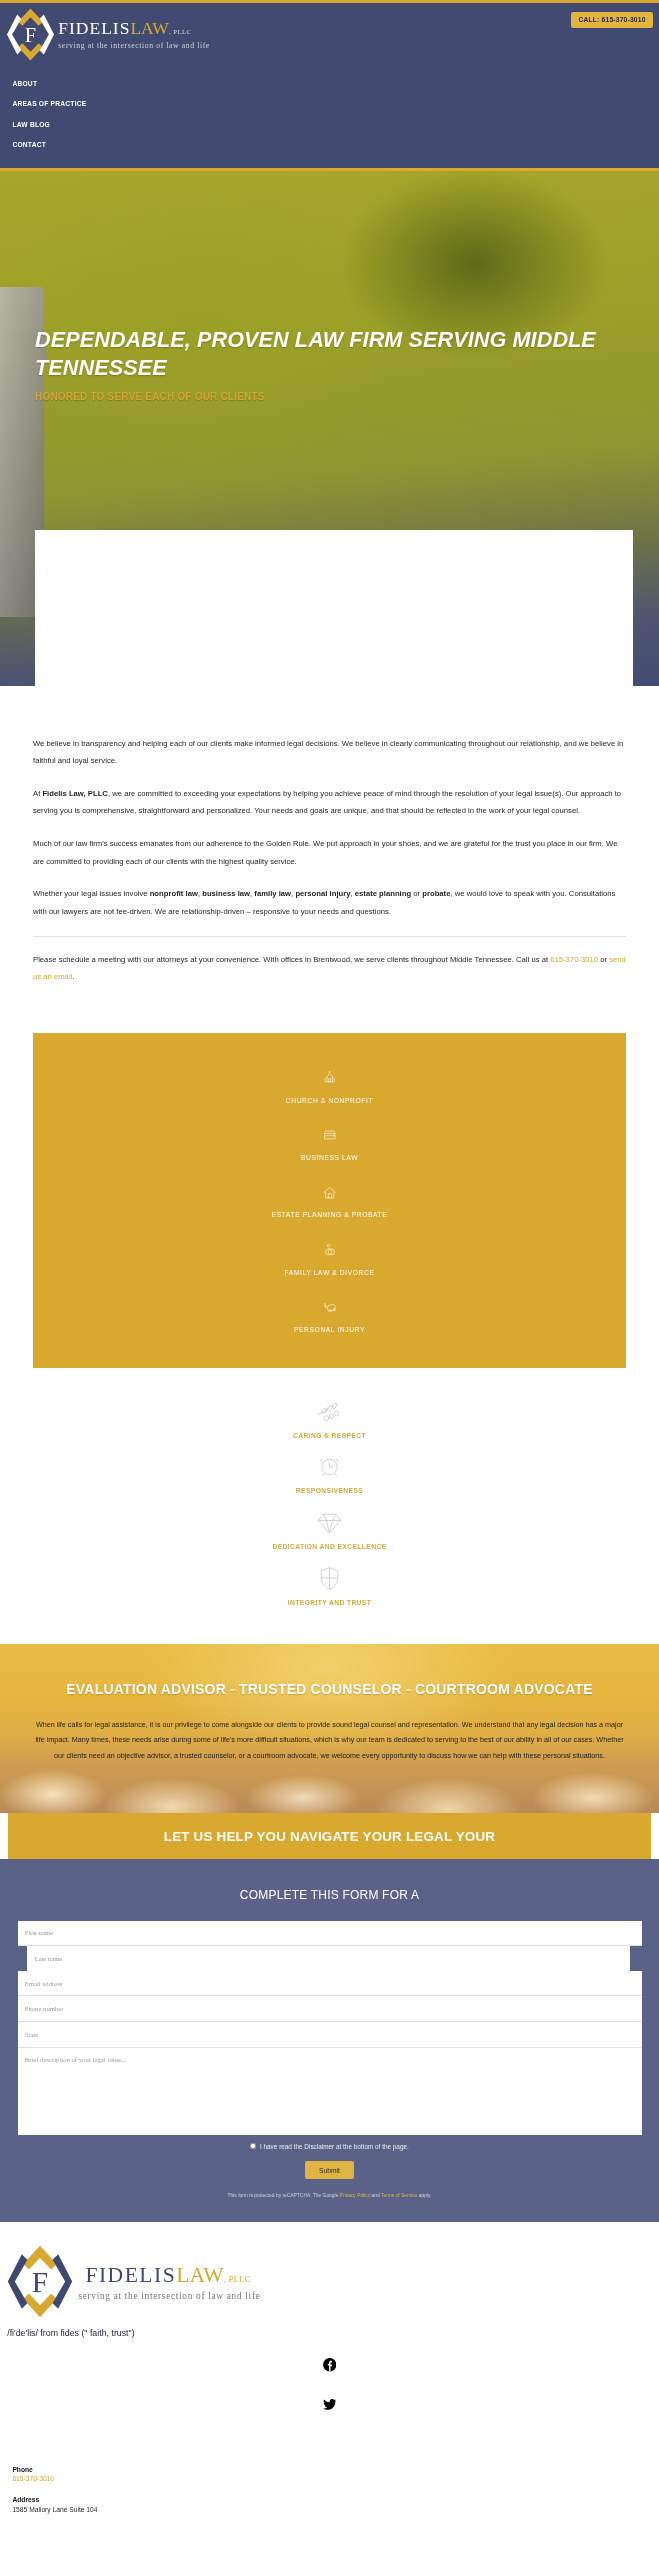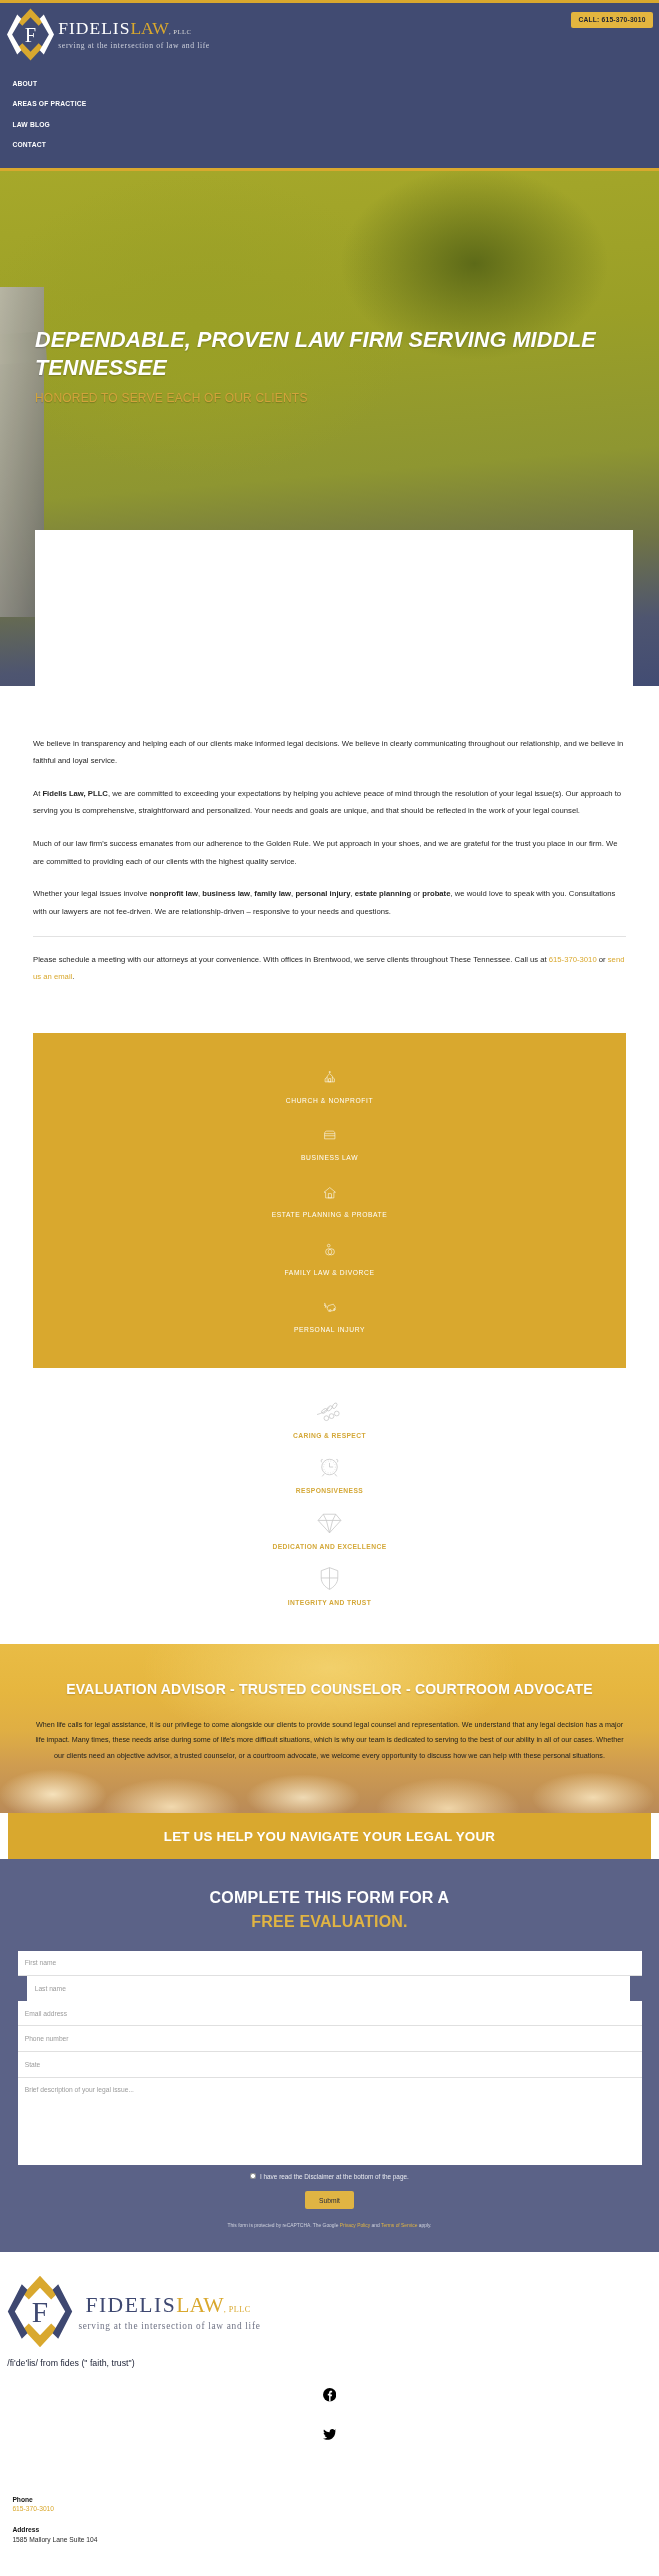--- a/index.html
+++ b/index.html
@@ -116,22 +116,22 @@
     font-size: 21.6px;
     font-weight: bold;
     line-height: 1.32;
     letter-spacing: 0.1px;
     max-width: 577px;
     text-shadow: 0 0.5px 1.5px rgba(0,0,0,.22);
     font-style: italic;
   }
   .hero-sub {
     color: #d2a33b;
-    font-size: 12px;
-    font-weight: normal;
+    font-size: 10px;
+    font-weight: bold;
     margin-top: 8.2px;
     letter-spacing: 0.2px;
     text-shadow: 0 0.5px 1px rgba(0,0,0,.2);
   }
   .hero-card {
     position: absolute;
     left: 35px; top: 359px;
     width: 598px; height: 548px;
     background: #ffffff;
   }
@@ -234,38 +234,38 @@
   }
 
   
   .formwrap {
     background: #5b6287;
     padding: 27px 17.5px 24px 17.5px;
     text-align: center;
   }
   .form-h2 {
     color: #ffffff;
-    font-size: 16px;
-    font-weight: bold;
+    font-size: 12px;
+    font-weight: normal;
     line-height: 1.5;
     margin-bottom: 16.5px;
     letter-spacing: 0.2px;
   }
   .form-h2 .gold { color: #e0b443; display: block; }
   .form-fields { text-align: left; }
   .fld {
     display: block;
     width: 100%;
     background: #ffffff;
     border: none;
     border-bottom: 0.5px solid #e0e0e0;
     padding: 8.8px 7.2px;
     font-size: 6.7px;
     color: #333;
-    font-family: Liberation Sans, sans-serif;
+    font-family: Liberation Serif, serif;
   }
   .fld::placeholder { color: #9b9b9b; }
   .fld.lastname {
     width: 96.5%;
     margin-left: 1.6%;
     border-bottom: none;
   }
   textarea.fld { height: 87px; resize: none; border-bottom: none; }
   .consent {
     display: flex; align-items: center; justify-content: center;
@@ -378,21 +378,21 @@
 
   <p>Much of our law firm's success emanates from our adherence to the Golden Rule. We put approach in your shoes, and we are grateful for the trust you place in our firm. We are committed to providing each of our clients with the highest quality service.</p>
 
   <p>
     <span>Whether your legal issues involve </span><b>nonprofit law</b><span>, </span><b>business law</b><span>, </span><b>family law</b><span>, </span><b>personal injury</b><span>, </span><b>estate planning</b><span> or </span><b>probate</b><span>, we would love to speak with you. Consultations with our lawyers are not fee-driven. We are relationship-driven – responsive to your needs and questions.</span>
   </p>
 
   <hr class="hr-rule">
 
   <p>
-    <span>Please schedule a meeting with our attorneys at your convenience. With offices in Brentwood, we serve clients throughout These Tennessee. Call us at </span><a href="#">615-370-3010</a><span> or </span><a href="#">send us an email</a><span>.</span>
+    <span>Please schedule a meeting with our attorneys at your convenience. With offices in Brentwood, we serve clients throughout Middle Tennessee. Call us at </span><a href="#">615-370-3010</a><span> or </span><a href="#">send us an email</a><span>.</span>
   </p>
 </section>
 
 <section class="practice">
 
   <div class="practice-item">
     <span class="practice-ico">
       <svg width="15.5" height="15.5" viewBox="0 0 30 30" fill="none" stroke="#fff" stroke-width="1.1">
         <path d="M15 2v4M13 4h4"></path>
         <path d="M15 7l5 5v11H10V12z"></path>
@@ -503,21 +503,20 @@
   <div class="advisor-clouds"></div>
   <h2 class="advisor-h2">EVALUATION ADVISOR - TRUSTED COUNSELOR - COURTROOM ADVOCATE</h2>
   <p class="advisor-p">When life calls for legal assistance, it is our privilege to come alongside our clients to provide sound legal counsel and representation. We understand that any legal decision has a major life impact. Many times, these needs arise during some of life's more difficult situations, which is why our team is dedicated to serving to the best of our ability in all of our cases. Whether our clients need an objective advisor, a trusted counselor, or a courtroom advocate, we welcome every opportunity to discuss how we can help with these personal situations.</p>
 </section>
 
 <div class="cta-bar">LET US HELP YOU NAVIGATE YOUR LEGAL YOUR</div>
 
 <section class="formwrap">
   <h2 class="form-h2">
     <span>COMPLETE THIS FORM FOR A</span>
-    <span class="gold">FREE EVALUATION.</span>
   </h2>
 
   <div class="form-fields">
     <input class="fld" type="text" placeholder="First name" style="">
     <input class="fld lastname" type="text" placeholder="Last name" style="">
     <input class="fld" type="email" placeholder="Email address" style="">
     <input class="fld" type="tel" placeholder="Phone number" style="">
     <input class="fld" type="text" placeholder="State" style="">
     <textarea class="fld" placeholder="Brief description of your legal issue..." style=""></textarea>
   </div>

